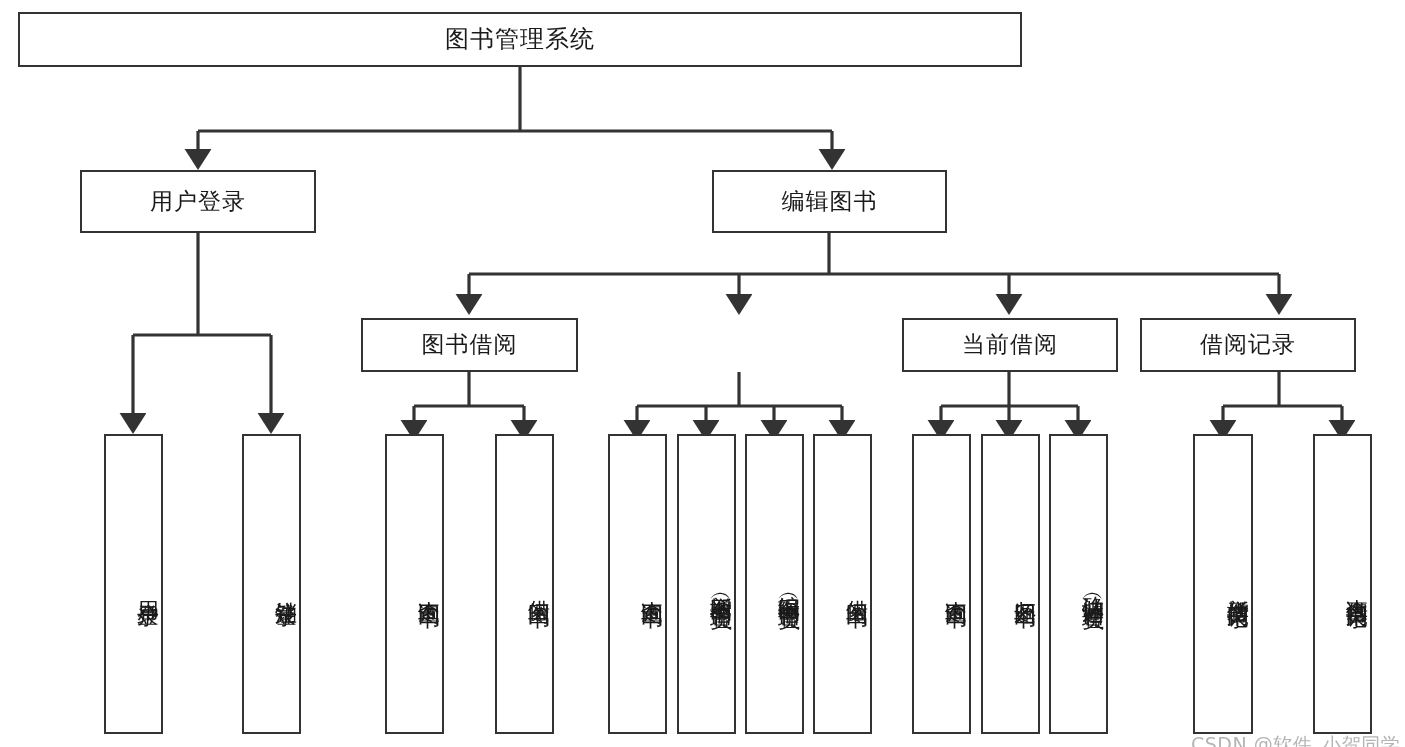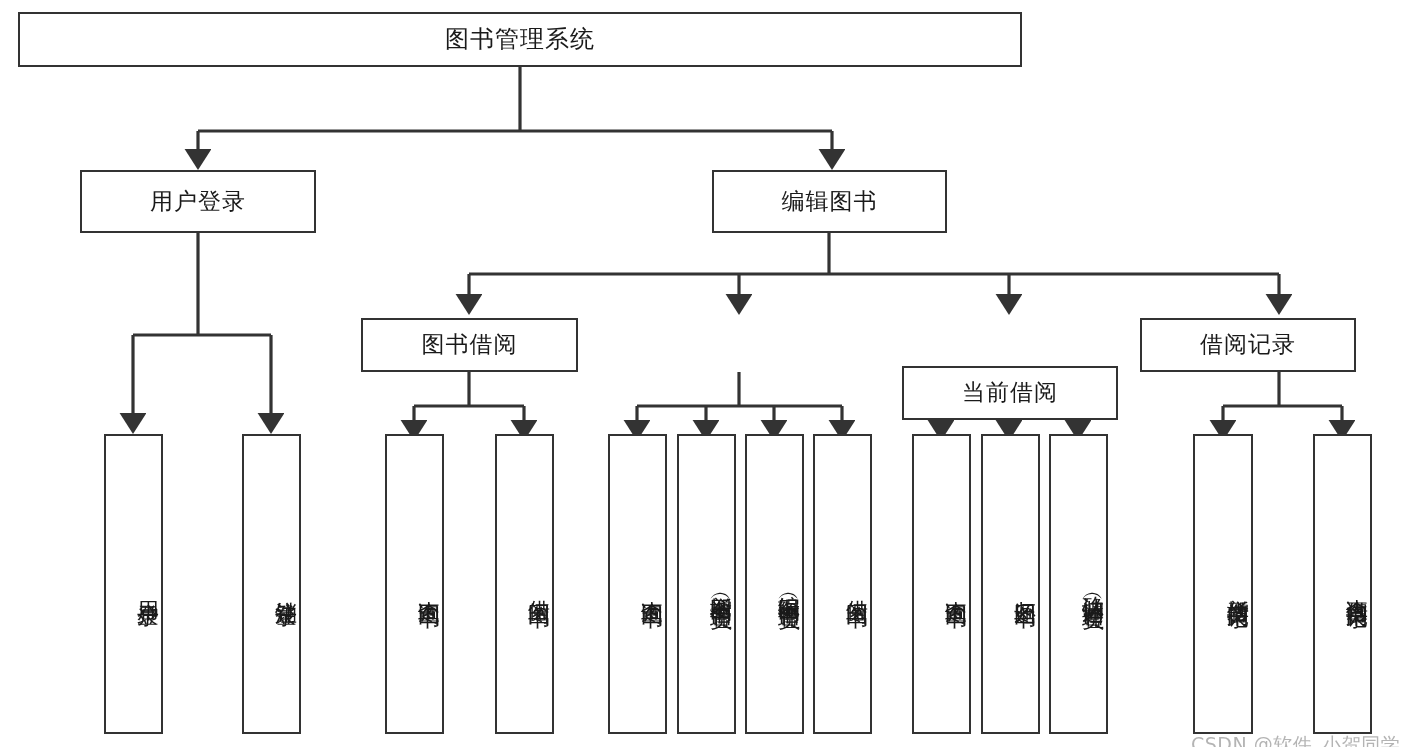--- a/index.html
+++ b/index.html
@@ -118,21 +118,21 @@
 
   <div class="node node-h" id="root-node" style="left:18px; top:12px; width:1004px; height:55px;">图书管理系统</div>
 
   <div class="node node-h" style="left:80px; top:170px; width:236px; height:63px;">用户登录</div>
 
   <div class="node node-h" style="left:712px; top:170px; width:235px; height:63px;">编辑图书</div>
 
   <div class="node node-h" style="left:361px; top:318px; width:217px; height:54px;">图书借阅</div>
 
 
-  <div class="node node-h" style="left:902px; top:318px; width:216px; height:54px;margin-top:48px;">当前借阅</div>
+  <div class="node node-h" style="left:902px; top:318px; width:216px; height:54px;">当前借阅</div>
 
   <div class="node node-h" style="left:1140px; top:318px; width:216px; height:54px;">借阅记录</div>
 
   <div class="node node-v" style="left:104px; top:434px; width:59px; height:300px;">用户登录</div>
 
   <div class="node node-v" style="left:242px; top:434px; width:59px; height:300px;">注销登录</div>
 
   <div class="node node-v" style="left:385px; top:434px; width:59px; height:300px;">查询图书</div>
 
   <div class="node node-v" style="left:495px; top:434px; width:59px; height:300px;">借阅图书</div>

